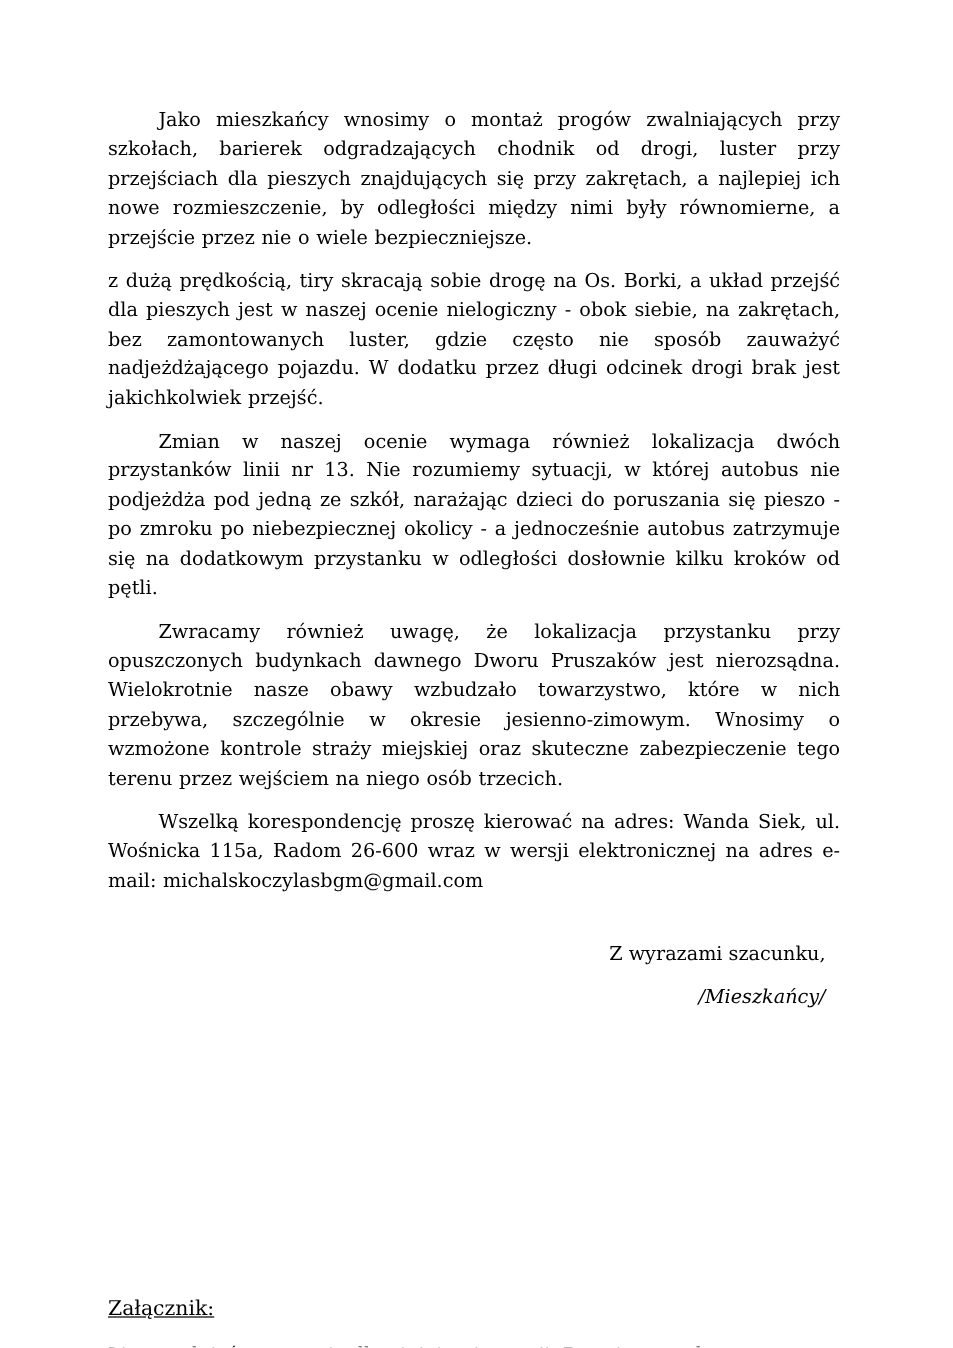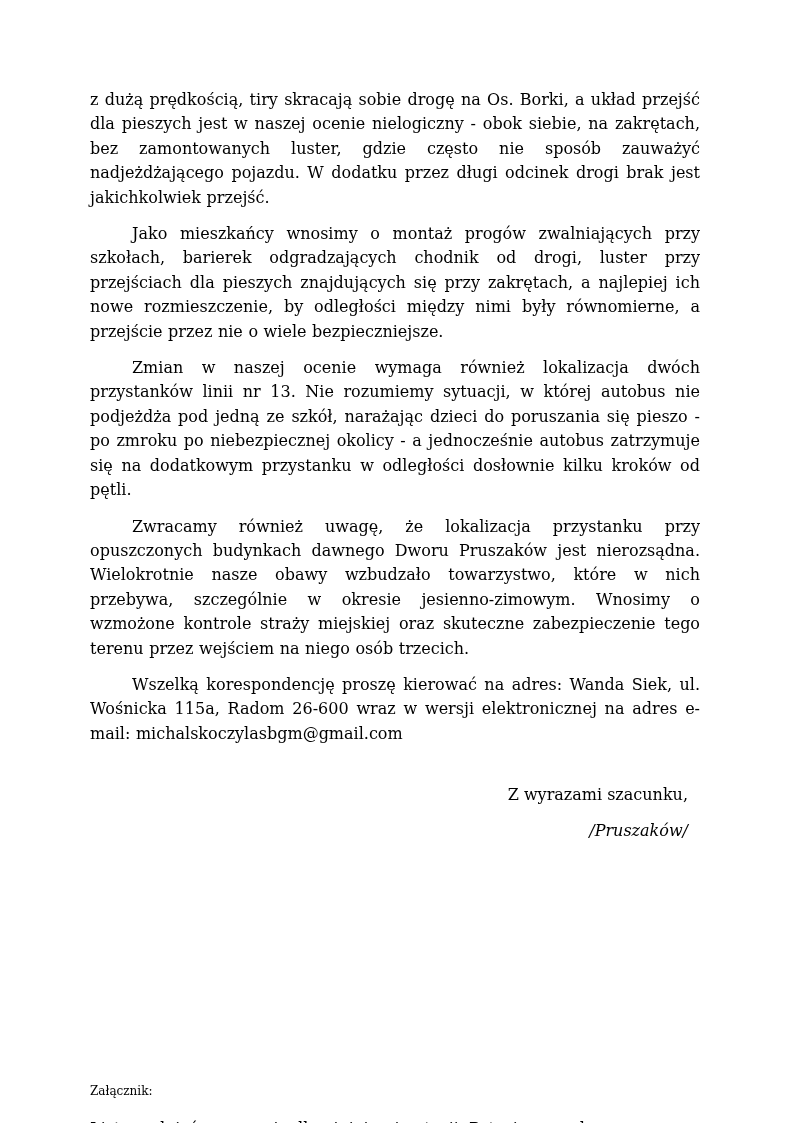--- a/index.html
+++ b/index.html
@@ -40,53 +40,54 @@
     font-size: 16px;
     line-height: 24.4px;
     text-align: right;
   }
   .signature {
     margin-top: 11px;
     font-style: italic;
   }
   .attachment-label {
     margin: 236px 0 0 0;
-    font-size: 12px;
+    font-size: 17px;
     line-height: 24.4px;
     text-align: left;
+    text-decoration: underline;
   }
   .attachment-line {
     margin: 14px 0 0 0;
     font-size: 16px;
     line-height: 24.4px;
     text-align: left;
   }
   .blank-gap {
     display: inline-block;
     width: 48px;
   }
 </style>
 </head>
 <body>
 
 <div class="page">
   <div class="content">
 
+    <p class="body-par indent">Jako mieszkańcy wnosimy o montaż progów zwalniających przy szkołach, barierek odgradzających chodnik od drogi, luster przy przejściach dla pieszych znajdujących się przy zakrętach, a najlepiej ich nowe rozmieszczenie, by odległości między nimi były równomierne, a przejście przez nie o wiele bezpieczniejsze.</p>
+
     <p class="body-par">z dużą prędkością, tiry skracają sobie drogę na Os. Borki, a układ przejść dla pieszych jest w naszej ocenie nielogiczny - obok siebie, na zakrętach, bez zamontowanych luster, gdzie często nie sposób zauważyć nadjeżdżającego pojazdu. W dodatku przez długi odcinek drogi brak jest jakichkolwiek przejść.</p>
-
-    <p class="body-par indent">Jako mieszkańcy wnosimy o montaż progów zwalniających przy szkołach, barierek odgradzających chodnik od drogi, luster przy przejściach dla pieszych znajdujących się przy zakrętach, a najlepiej ich nowe rozmieszczenie, by odległości między nimi były równomierne, a przejście przez nie o wiele bezpieczniejsze.</p>
 
     <p class="body-par indent">Zmian w naszej ocenie wymaga również lokalizacja dwóch przystanków linii nr 13. Nie rozumiemy sytuacji, w której autobus nie podjeżdża pod jedną ze szkół, narażając dzieci do poruszania się pieszo - po zmroku po niebezpiecznej okolicy - a jednocześnie autobus zatrzymuje się na dodatkowym przystanku w odległości dosłownie kilku kroków od pętli.</p>
 
     <p class="body-par indent">Zwracamy również uwagę, że lokalizacja przystanku przy opuszczonych budynkach dawnego Dworu Pruszaków jest nierozsądna. Wielokrotnie nasze obawy wzbudzało towarzystwo, które w nich przebywa, szczególnie w okresie jesienno-zimowym. Wnosimy o wzmożone kontrole straży miejskiej oraz skuteczne zabezpieczenie tego terenu przez wejściem na niego osób trzecich.</p>
 
     <p class="body-par indent">Wszelką korespondencję proszę kierować na adres: Wanda Siek, ul. Wośnicka 115a, Radom 26-600 wraz w wersji elektronicznej na adres e-mail: michalskoczylasbgm@gmail.com</p>
 
     <p class="closing-line">Z wyrazami szacunku,</p>
 
-    <p class="closing-line signature">/Pruszaków/</p>
+    <p class="closing-line signature">/Mieszkańcy/</p>
 
     <p class="attachment-label">Załącznik:</p>
 
     <p class="attachment-line"><span>Lista podpisów poparcia dla niniejszej petycji. Petycję poparło</span><span class="blank-gap"></span></p>
 
   </div>
 </div>
 
 </body></html>

